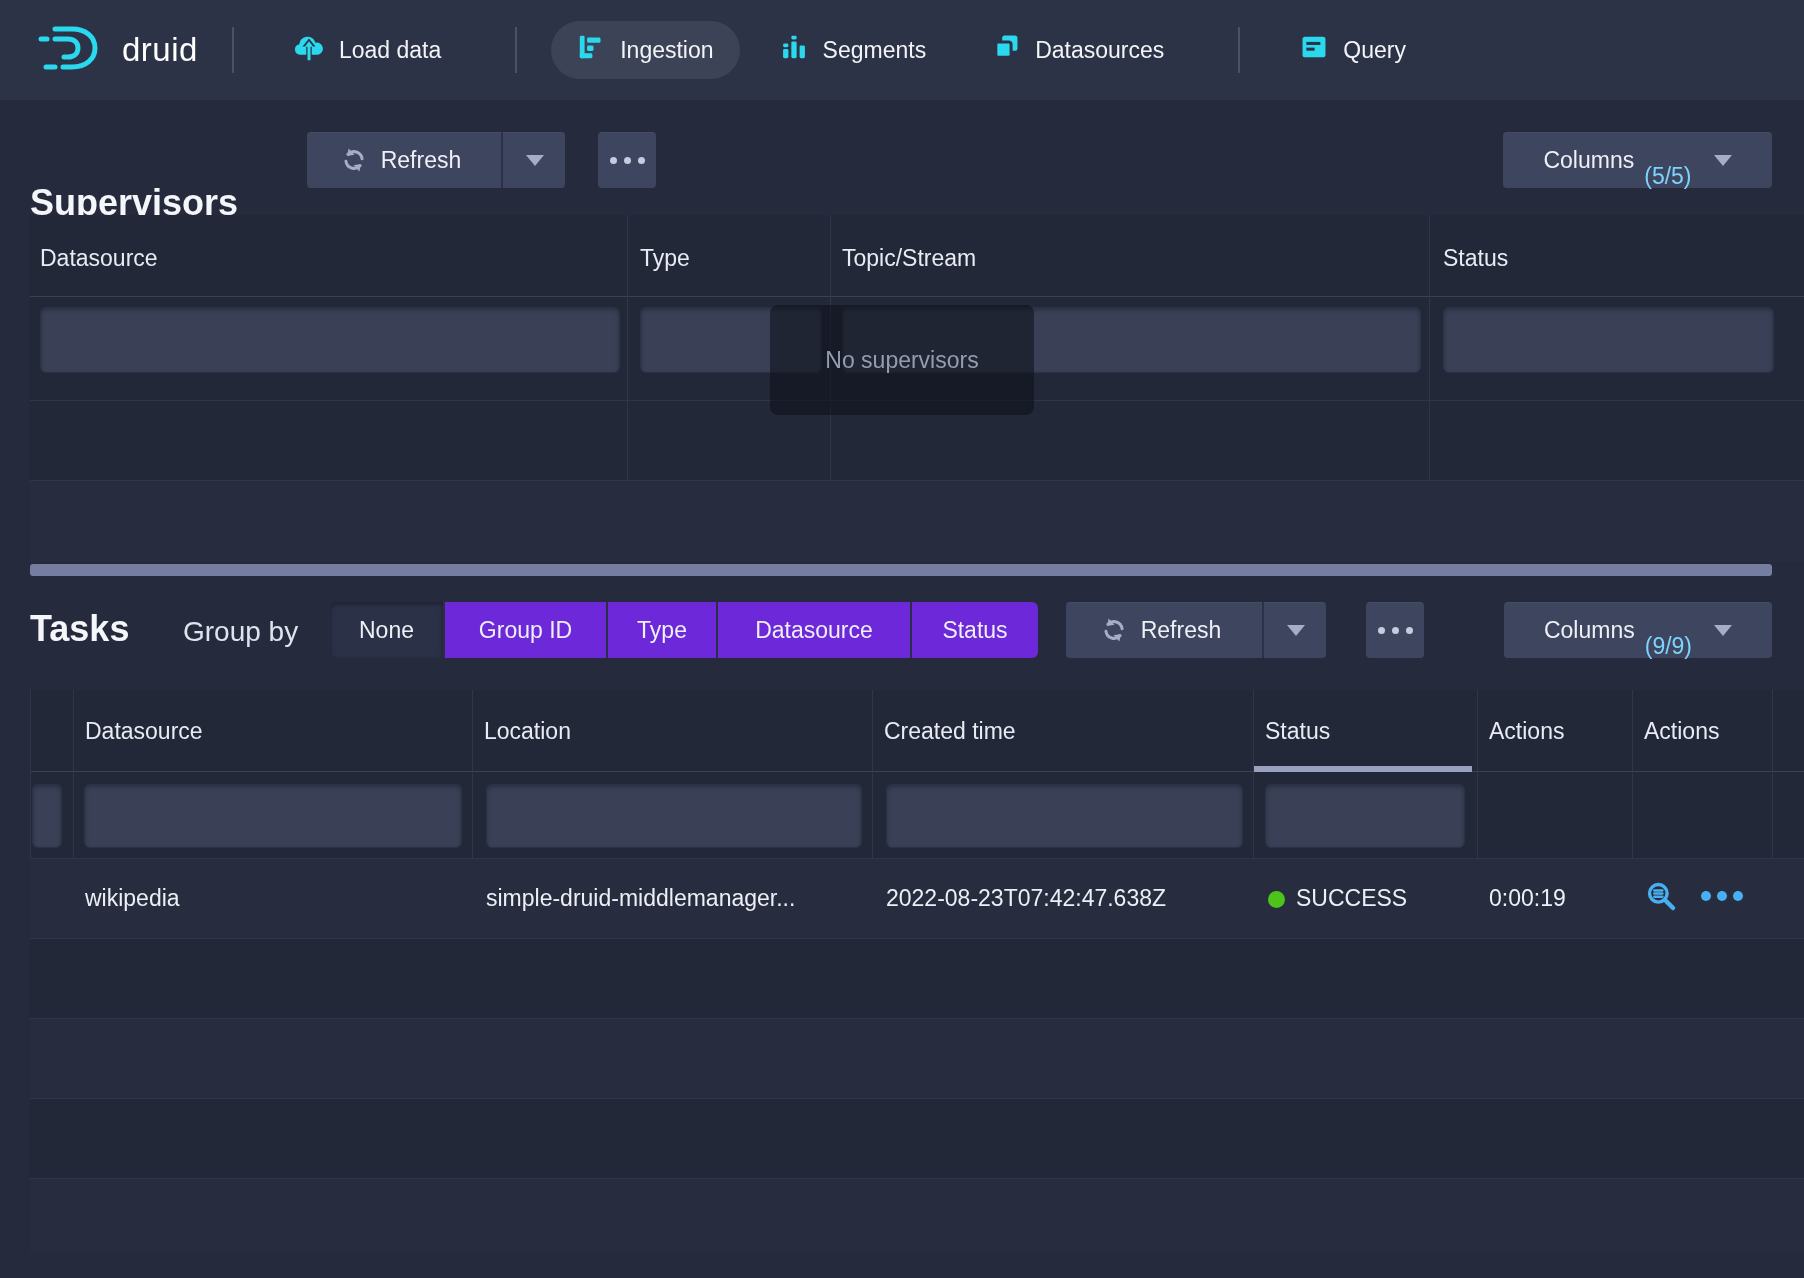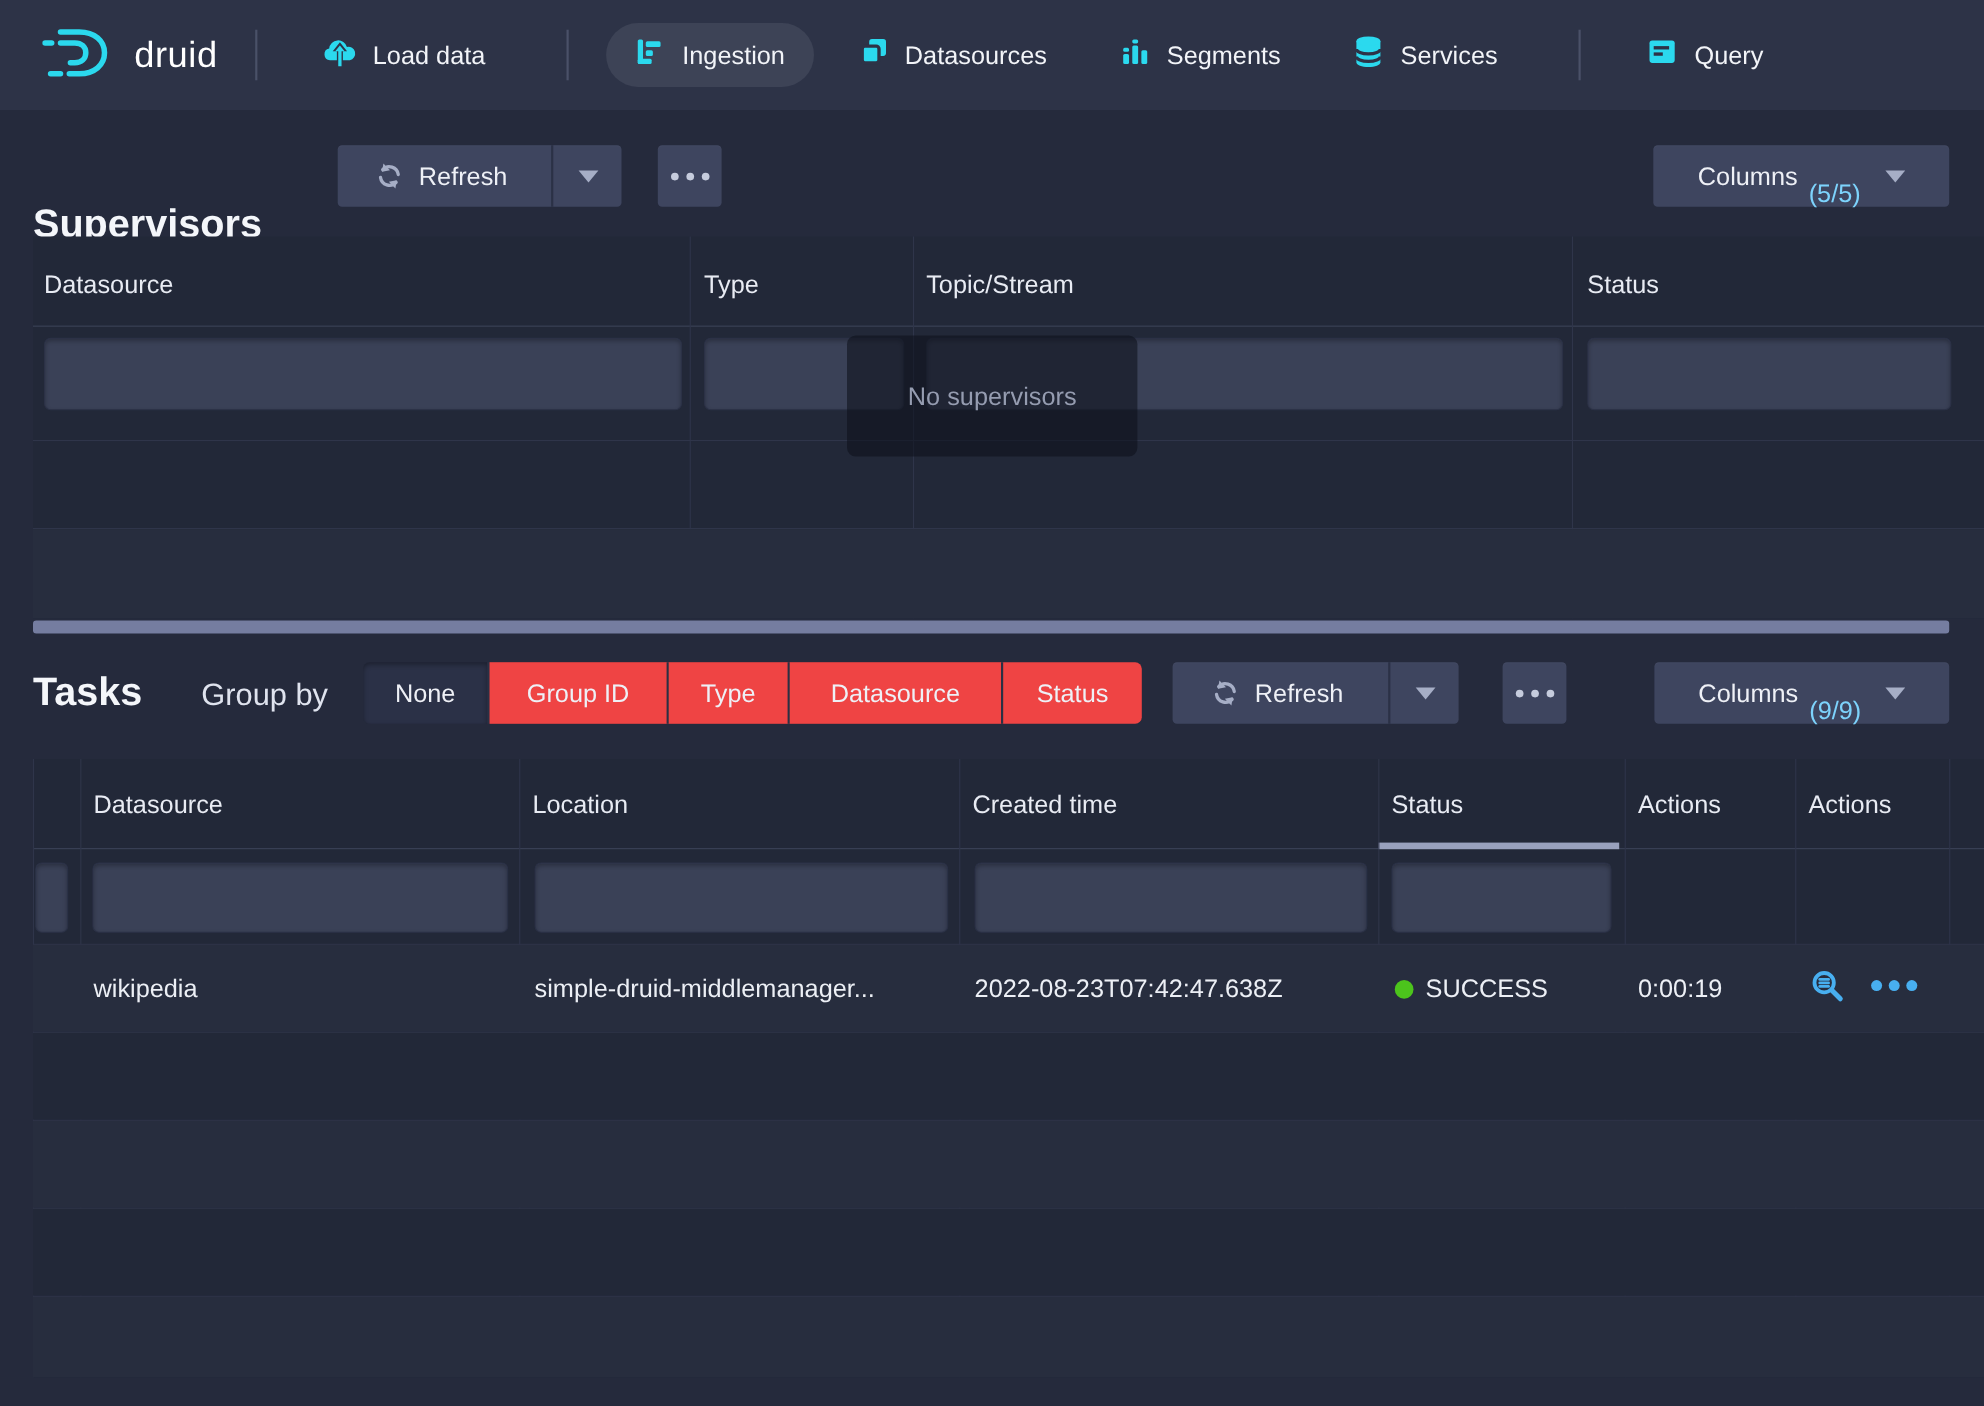--- a/index.html
+++ b/index.html
@@ -27,21 +27,21 @@
   .title{position:absolute;font-size:36px;font-weight:bold;color:#f4f6fa;}
   
   .vline{position:absolute;width:1px;background:#2f354a;}
   .hline{position:absolute;height:1px;background:#3b4258;}
   .hdr{position:absolute;font-size:23px;color:#e8ebf3;cursor:pointer;}
   .fin{position:absolute;background:#3a4157;border:1px solid #2b3146;border-radius:6px;
        box-shadow:inset 0 2px 4px rgba(0,0,0,.28);}
   .stripe{position:absolute;left:30px;width:1774px;}
   .cell{position:absolute;font-size:23px;color:#eceff5;white-space:nowrap;}
   .seg-btn{height:56px;display:flex;align-items:center;justify-content:center;font-size:23px;
-           background:#ef4444;color:#eef0f6;cursor:pointer;border-right:2px solid #2a3044;}
+           background:#6d28d9;color:#eef0f6;cursor:pointer;border-right:2px solid #2a3044;}
   .seg-btn:first-child{border-radius:6px 0 0 6px;}
   .seg-btn:last-child{border-radius:0 6px 6px 0;border-right:none;}
   .seg-btn.active{background:#2b3147;box-shadow:inset 0 2px 5px rgba(0,0,0,.35);}
   .overlay{position:absolute;background:rgba(13,17,28,.58);border-radius:8px;
            display:flex;align-items:center;justify-content:center;font-size:23px;color:#959cb0;}
   .scrollbar{position:absolute;background:#757da0;border-radius:3px;}
   .status-dot{display:inline-block;width:17px;height:17px;border-radius:50%;background:#4cc41c;
               margin-right:11px;vertical-align:-2px;}
 </style>
 </head>
@@ -86,54 +86,43 @@
             <rect x="7.2" y="9" width="4.6" height="3.8" rx="1"></rect>
             <rect x="2" y="14.5" width="9" height="3.5" rx="1"></rect>
           </g>
         </svg>
       </span>
       <span>Ingestion</span>
     </div>
 
     <div class="nav-item">
       <span>
-        <svg width="28" height="28" viewBox="0 0 22 22">
-          <rect x="8" y="2" width="12" height="12" rx="2" fill="#2bd9ee"></rect>
-          <rect x="3" y="7" width="12" height="12" rx="2" fill="#2bd9ee" stroke="#2d3347" stroke-width="2.4"></rect>
-        </svg>
-      </span>
-      <span>Datasources</span>
-    </div>
-
-    <div class="nav-item">
-      <span>
         <svg width="28" height="28" viewBox="0 0 20 20">
           <g fill="#2bd9ee">
             <rect x="2.2" y="11.5" width="3.8" height="6.5" rx="1"></rect>
             <rect x="2.2" y="7.5" width="3.8" height="2.6" rx="1"></rect>
             <rect x="8.1" y="6" width="3.8" height="12" rx="1"></rect>
             <rect x="8.1" y="2" width="3.8" height="2.6" rx="1"></rect>
             <rect x="14" y="9" width="3.8" height="9" rx="1"></rect>
           </g>
         </svg>
       </span>
       <span>Segments</span>
     </div>
 
     <div class="nav-item">
       <span>
-        <svg width="28" height="30" viewBox="0 0 20 22">
-          <path d="M2 4v14c0 1.8 3.6 3.2 8 3.2s8-1.4 8-3.2V4" fill="#2bd9ee"></path>
-          <ellipse cx="10" cy="4" rx="8" ry="3.2" fill="#2bd9ee"></ellipse>
-          <path d="M2 9.2c0 1.8 3.6 3.2 8 3.2s8-1.4 8-3.2" stroke="#2d3347" stroke-width="2.2" fill="none"></path>
-          <path d="M2 14.2c0 1.8 3.6 3.2 8 3.2s8-1.4 8-3.2" stroke="#2d3347" stroke-width="2.2" fill="none"></path>
-        </svg>
-      </span>
-      <span>Services</span>
-    </div>
+        <svg width="28" height="28" viewBox="0 0 22 22">
+          <rect x="8" y="2" width="12" height="12" rx="2" fill="#2bd9ee"></rect>
+          <rect x="3" y="7" width="12" height="12" rx="2" fill="#2bd9ee" stroke="#2d3347" stroke-width="2.4"></rect>
+        </svg>
+      </span>
+      <span>Datasources</span>
+    </div>
+
     <div class="nav-sep"></div>
 
     <div class="nav-item">
       <span>
         <svg width="28" height="28" viewBox="0 0 22 22">
           <rect x="2" y="3" width="18" height="16" rx="2" fill="#2bd9ee"></rect>
           <rect x="5" y="7" width="11" height="2.4" fill="#2d3347"></rect>
           <rect x="5" y="11.5" width="6.5" height="2.4" fill="#2d3347"></rect>
         </svg>
       </span>

